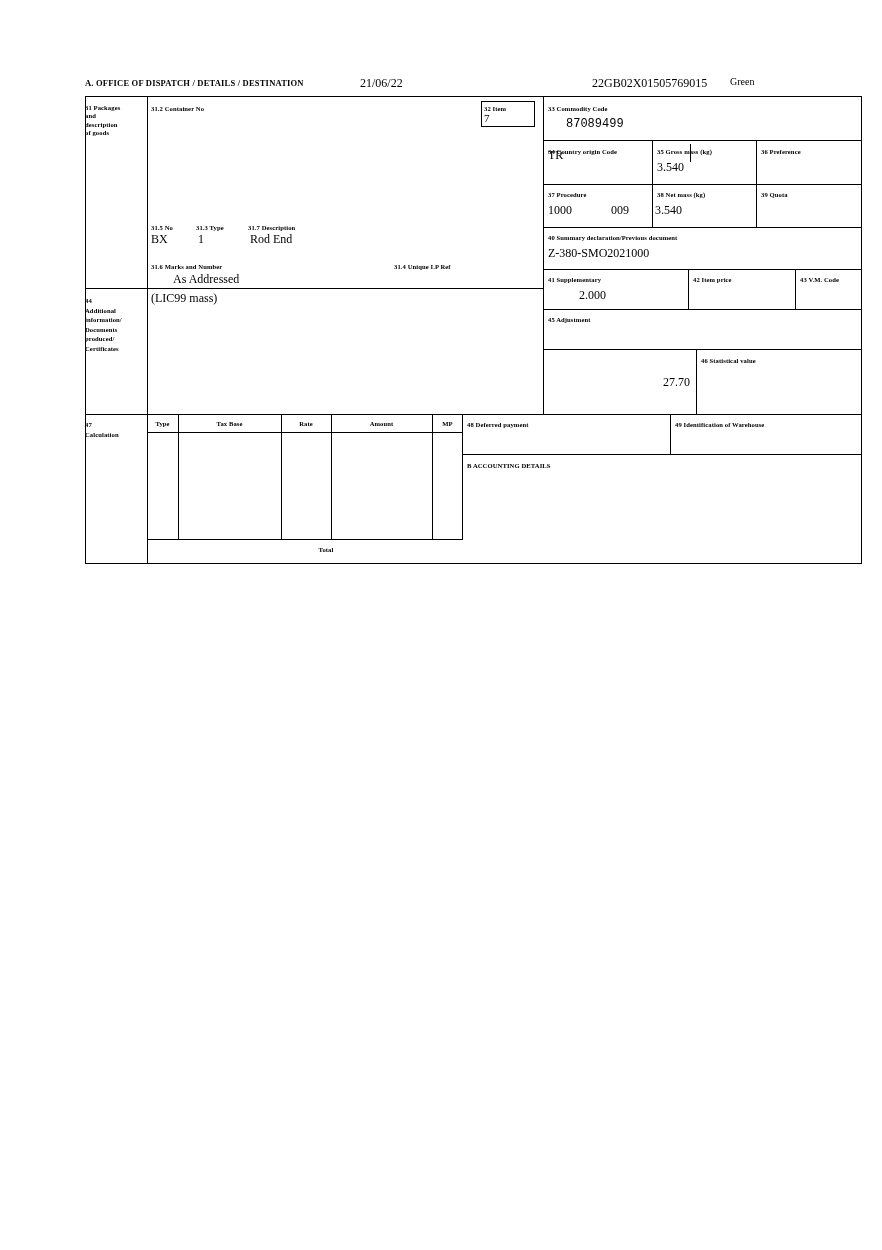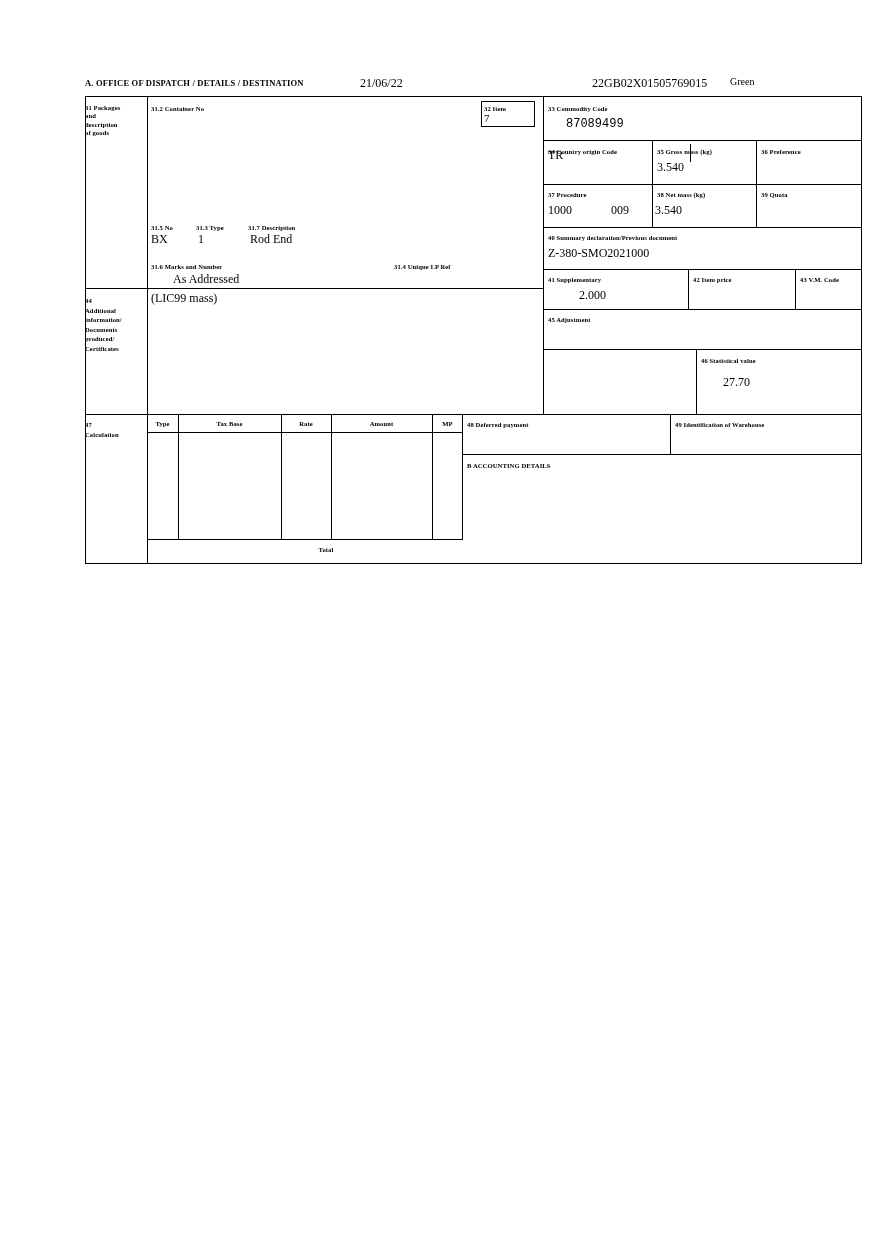--- a/index.html
+++ b/index.html
@@ -173,21 +173,21 @@
   <div class="abs hline" style="left:543px; top:309px; width:319px;"></div>
 
   <div class="abs tiny" style="left:548px; top:316px;">45 Adjustment</div>
   <div class="abs val" style="left:548px; top:328px;"></div>
   <div class="abs hline" style="left:543px; top:349px; width:319px;"></div>
 
   <div class="abs dotted-v" style="left:543px; top:349px; height:65px; border-left:1px dotted #000;"></div>
 
   <div class="abs vline" style="left:696px; top:349px; height:65px;"></div>
   <div class="abs tiny" style="left:701px; top:357px;">46 Statistical value</div>
-  <div class="abs val" style="left:723px; top:375px;">27.70</div>
+  <div class="abs val" style="left:663px; top:375px;">27.70</div>
 
   <div class="abs hline" style="left:85px; top:414px; width:777px;"></div>
 
   <div class="abs tiny" style="left:85px; top:420px; width:60px; line-height:1.45;">
     <div>47</div>
     <div>Calculation</div>
   </div>
 
   <div class="abs box" style="left:147px; top:414px; width:316px; height:126px;"></div>
 

